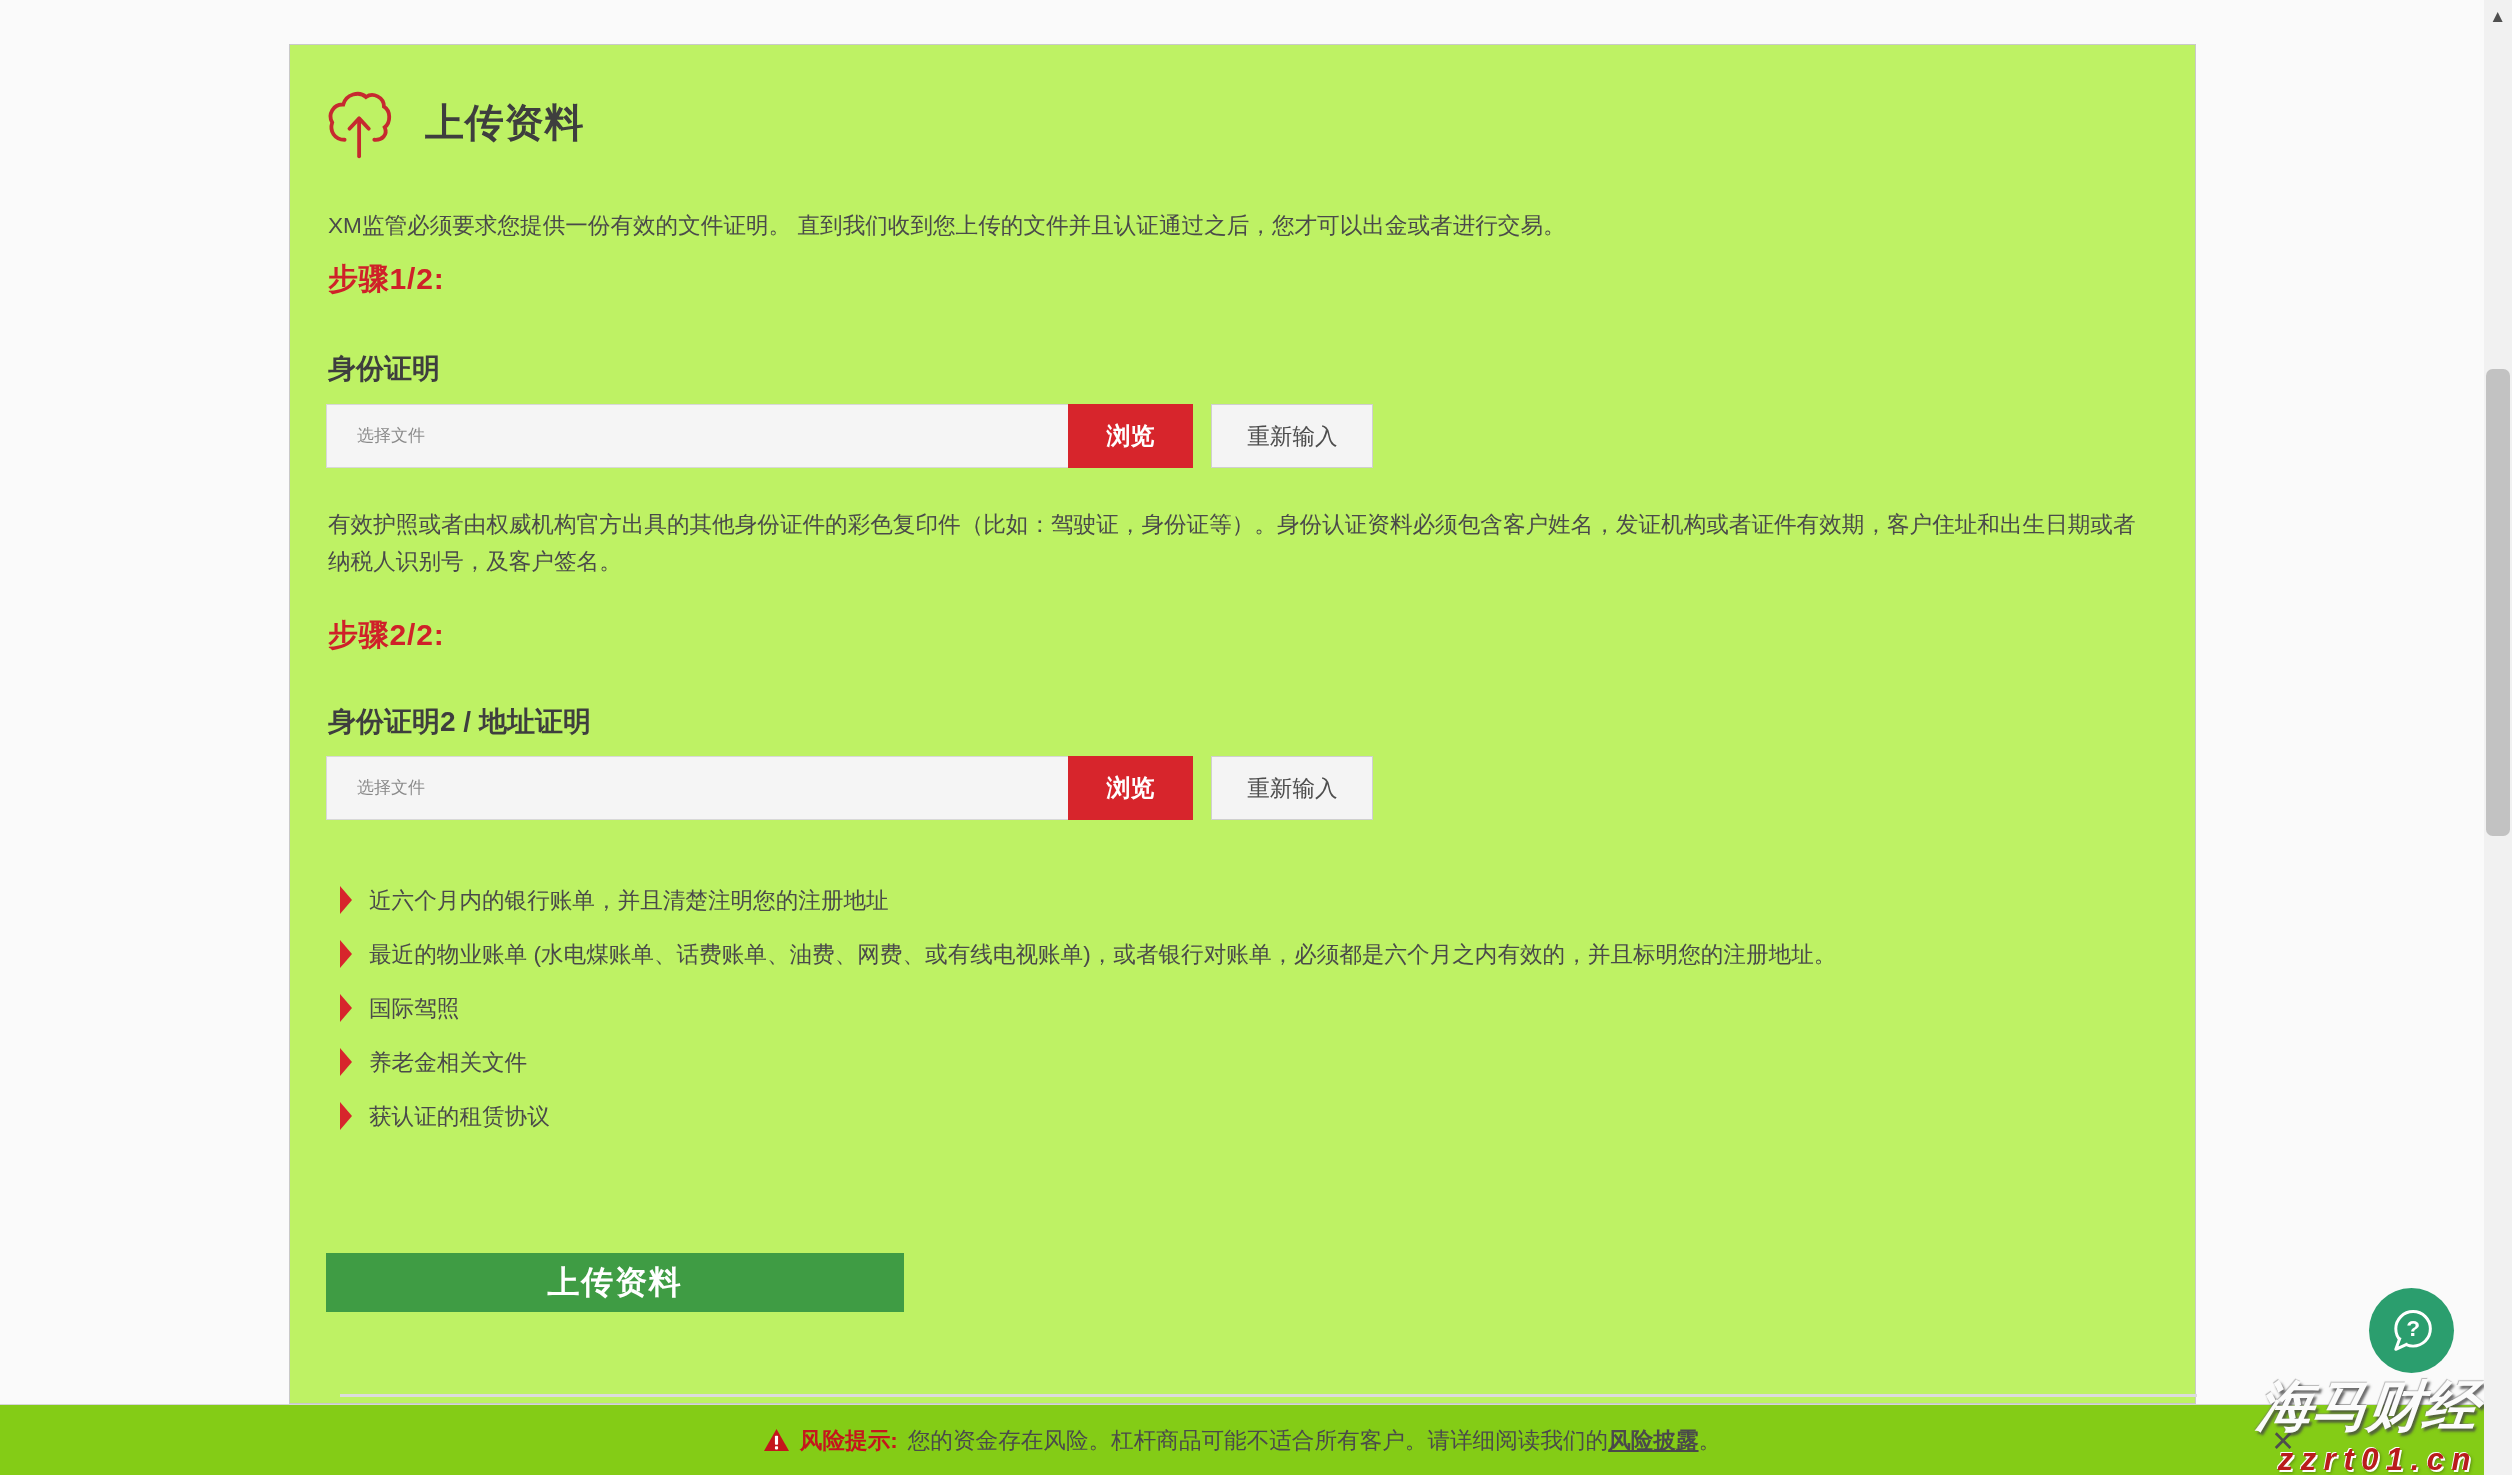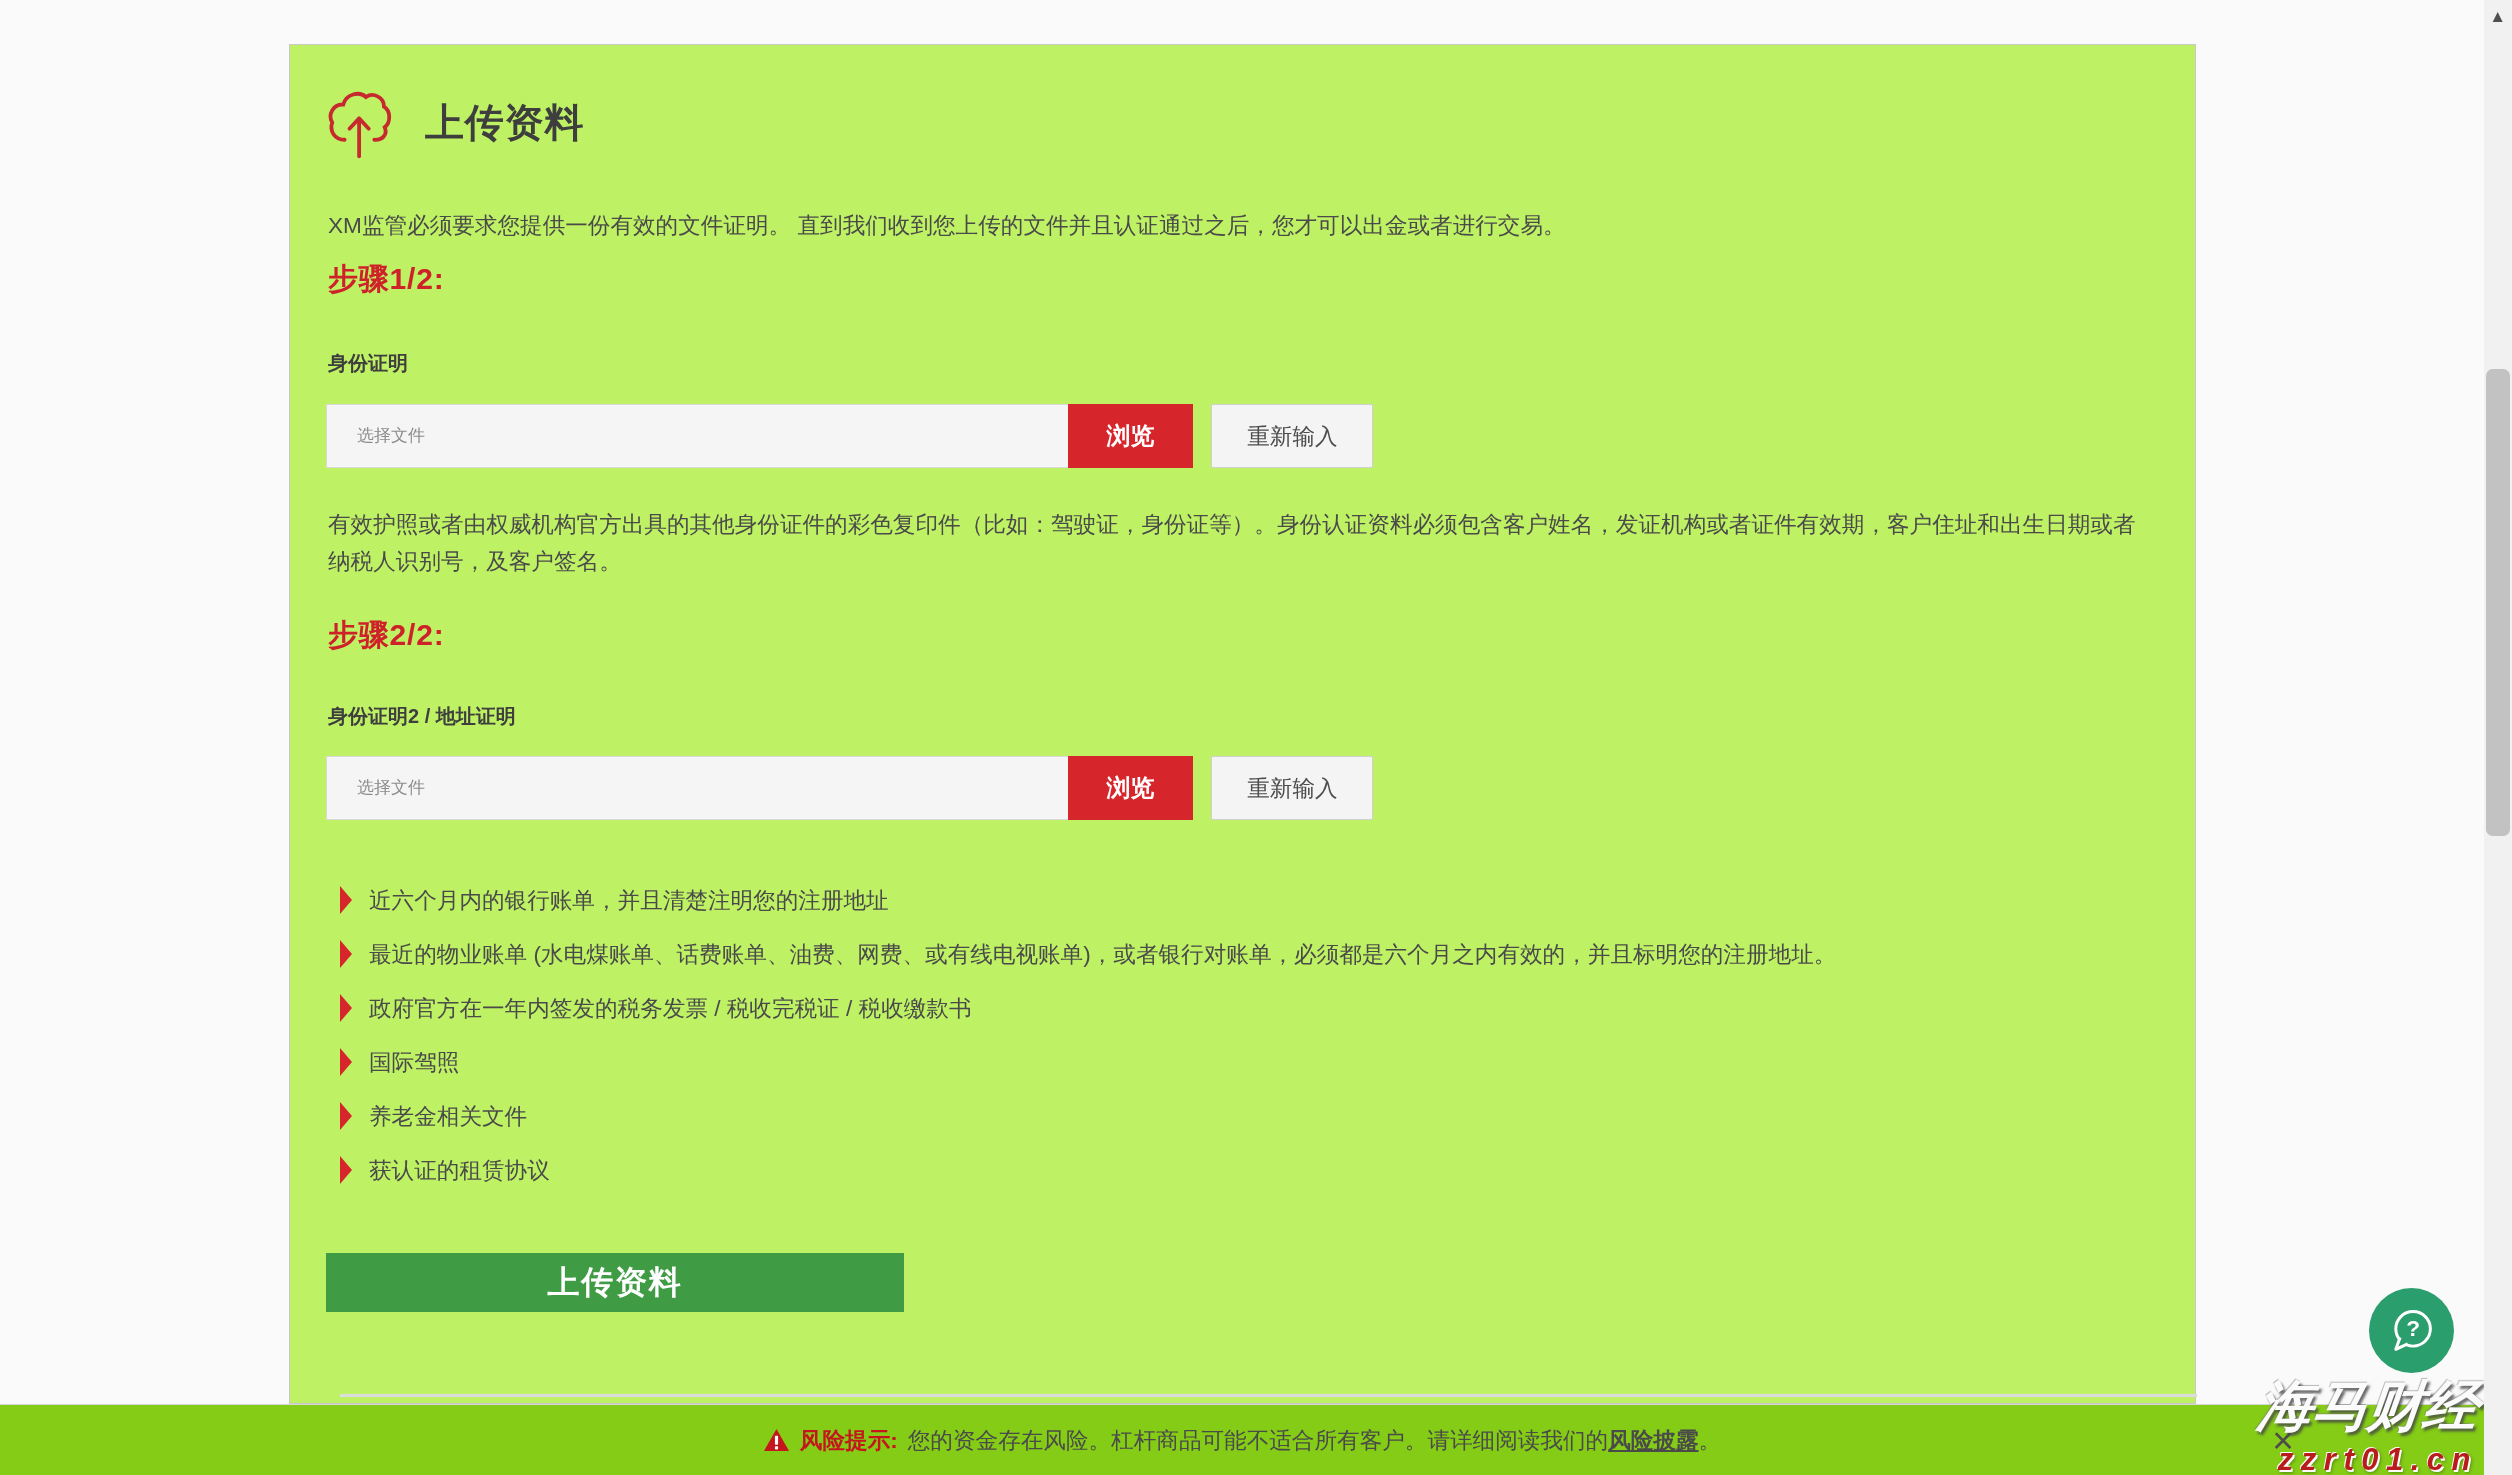--- a/index.html
+++ b/index.html
@@ -39,21 +39,21 @@
   .step-heading {
     position: absolute; left: 38px;
     font-size: 30px; font-weight: 700; color: #cf2129;
     letter-spacing: 0.8px;
   }
   .step1-heading { top: 214px; }
   .step2-heading { top: 570px; }
 
   .field-label {
     position: absolute; left: 38px;
-    font-size: 20px; font-weight: 700; color: #3e3e3e;
+    font-size: 28px; font-weight: 700; color: #3e3e3e;
   }
   .label1 { top: 305px; }
   .label2 { top: 658px; }
 
   .upload-row { position: absolute; left: 36px; height: 64px; display: flex; align-items: stretch; }
   .row1 { top: 359px; }
   .row2 { top: 711px; }
   .file-input {
     width: 742px; height: 64px;
     background: #f5f5f5;
@@ -224,24 +224,20 @@
       </div>
 
       <ul class="doc-list">
         <li>
           <span class="tri-marker"></span>
           <span>近六个月内的银行账单，并且清楚注明您的注册地址</span>
         </li>
         <li>
           <span class="tri-marker"></span>
           <span>最近的物业账单 (水电煤账单、话费账单、油费、网费、或有线电视账单)，或者银行对账单，必须都是六个月之内有效的，并且标明您的注册地址。</span>
-        </li>
-        <li>
-          <span class="tri-marker"></span>
-          <span>政府官方在一年内签发的税务发票 / 税收完税证 / 税收缴款书</span>
         </li>
         <li>
           <span class="tri-marker"></span>
           <span>国际驾照</span>
         </li>
         <li>
           <span class="tri-marker"></span>
           <span>养老金相关文件</span>
         </li>
         <li>

